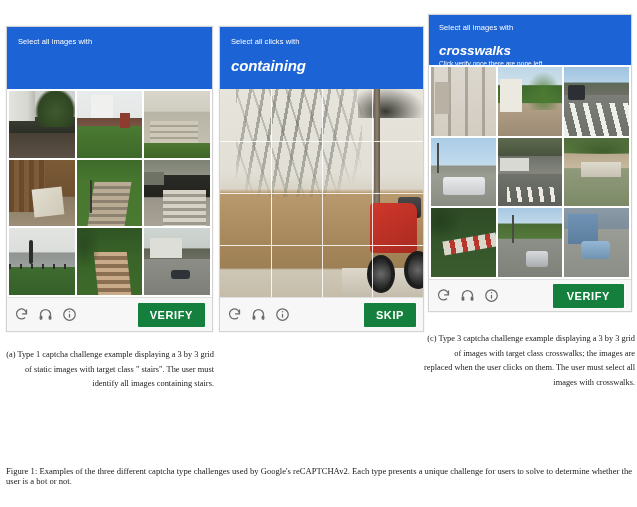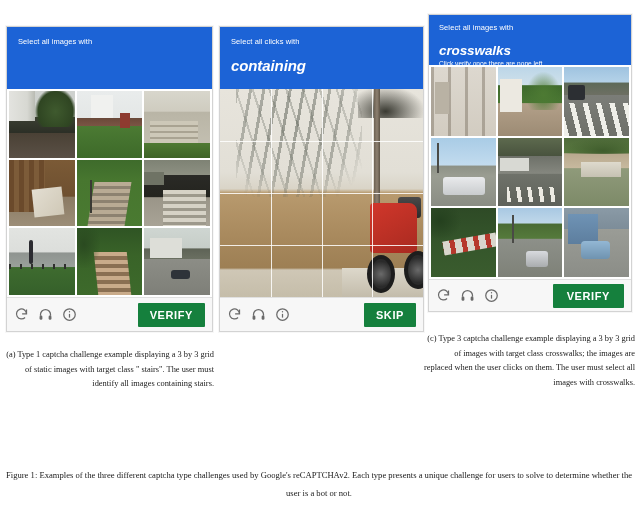--- a/index.html
+++ b/index.html
@@ -82,21 +82,21 @@
   }
   .sc-a { left: 4px;   top: 18px; width: 210px; }
   .sc-b { left: 216px; top: 18px; width: 205px; }
   .sc-c { left: 424px; top: 2px;  width: 211px; }
   .sc-label { font-family: "Liberation Serif", serif; }
 
   
   .figcap {
     position: absolute; left: 6px; top: 466px; width: 626px;
     font-family: "Liberation Serif", serif;
-    font-size: 8.6px; line-height: 18px; color: #1a1a1a; text-align: center;
+    font-size: 8.6px; line-height: 10px; color: #1a1a1a; text-align: left;
   }
 
   
   .ph { position: absolute; inset: 0; }
 
   
   .a1 { background:
       linear-gradient(to bottom, #cfd2cf 0%, #c9ccc7 38%, #3b3f33 39%, #2c2f26 62%, #4a4135 63%, #5a5046 100%); }
   .a1::before { content:""; position:absolute; left:40%; top:-4%; width:62%; height:58%;
       background: radial-gradient(ellipse at 50% 60%, #3f5a2e 0%, #2f4522 60%, rgba(47,69,34,0) 72%); }

